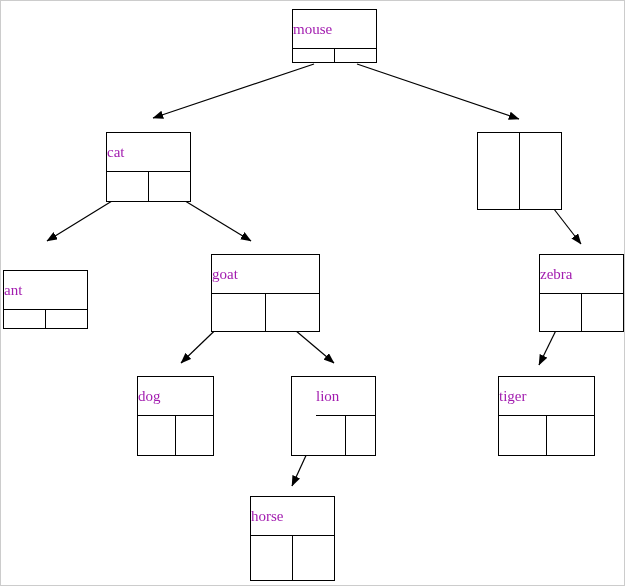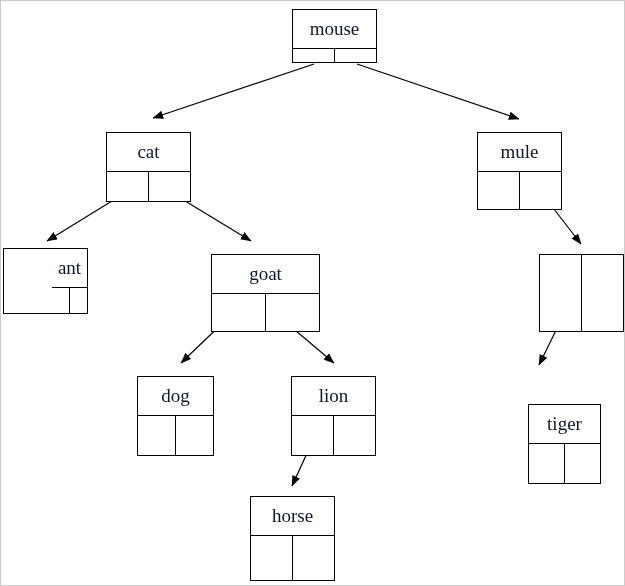--- a/index.html
+++ b/index.html
@@ -30,23 +30,22 @@
     box-sizing: border-box;
     border: 1.4px solid #000000;
     background: #ffffff;
     display: flex;
     flex-direction: column;
   }
   .node-label {
     flex: 0 0 auto;
     height: 38px;
     line-height: 38px;
-    text-align: center;
-    font-size: 19px;
-    color: #0f172a;
+    font-size: 15px;
+    color: #a21caf;
     border-bottom: 1.4px solid #000000;
     white-space: nowrap;
     overflow: hidden;
   }
   .node-pointers {
     flex: 1 1 auto;
     display: flex;
     flex-direction: row;
   }
   .node-cell {
@@ -90,61 +89,61 @@
         </div>
       </div>
       <div class="tree-node" style="left: 105px; top: 131px; width: 85px; height: 70px;">
         <div class="node-label">cat</div>
         <div class="node-pointers">
           <div class="node-cell left-cell"></div>
           <div class="node-cell right-cell"></div>
         </div>
       </div>
       <div class="tree-node" style="left: 476px; top: 131px; width: 85px; height: 78px;">
-        <div class="node-label">mule</div>
         <div class="node-pointers">
           <div class="node-cell left-cell"></div>
           <div class="node-cell right-cell"></div>
         </div>
       </div>
-      <div class="tree-node" style="left: 2px; top: 247px; width: 85px; height: 66px; padding-left: 48px;">
+      <div class="tree-node" style="left: 2px; top: 269px; width: 85px; height: 59px;">
         <div class="node-label">ant</div>
         <div class="node-pointers">
           <div class="node-cell left-cell"></div>
           <div class="node-cell right-cell"></div>
         </div>
       </div>
       <div class="tree-node" style="left: 210px; top: 253px; width: 109px; height: 78px;">
         <div class="node-label">goat</div>
         <div class="node-pointers">
           <div class="node-cell left-cell"></div>
           <div class="node-cell right-cell"></div>
         </div>
       </div>
       <div class="tree-node" style="left: 538px; top: 253px; width: 85px; height: 78px;">
+        <div class="node-label">zebra</div>
         <div class="node-pointers">
           <div class="node-cell left-cell"></div>
           <div class="node-cell right-cell"></div>
         </div>
       </div>
       <div class="tree-node" style="left: 136px; top: 375px; width: 77px; height: 80px;">
         <div class="node-label">dog</div>
         <div class="node-pointers">
           <div class="node-cell left-cell"></div>
           <div class="node-cell right-cell"></div>
         </div>
       </div>
-      <div class="tree-node" style="left: 290px; top: 375px; width: 85px; height: 80px;">
+      <div class="tree-node" style="left: 290px; top: 375px; width: 85px; height: 80px; padding-left: 24px;">
         <div class="node-label">lion</div>
         <div class="node-pointers">
           <div class="node-cell left-cell"></div>
           <div class="node-cell right-cell"></div>
         </div>
       </div>
-      <div class="tree-node" style="left: 527px; top: 375px; width: 73px; height: 80px; margin-top: 28px;">
+      <div class="tree-node" style="left: 497px; top: 375px; width: 97px; height: 80px;">
         <div class="node-label">tiger</div>
         <div class="node-pointers">
           <div class="node-cell left-cell"></div>
           <div class="node-cell right-cell"></div>
         </div>
       </div>
       <div class="tree-node" style="left: 249px; top: 495px; width: 85px; height: 85px;">
         <div class="node-label">horse</div>
         <div class="node-pointers">
           <div class="node-cell left-cell"></div>

